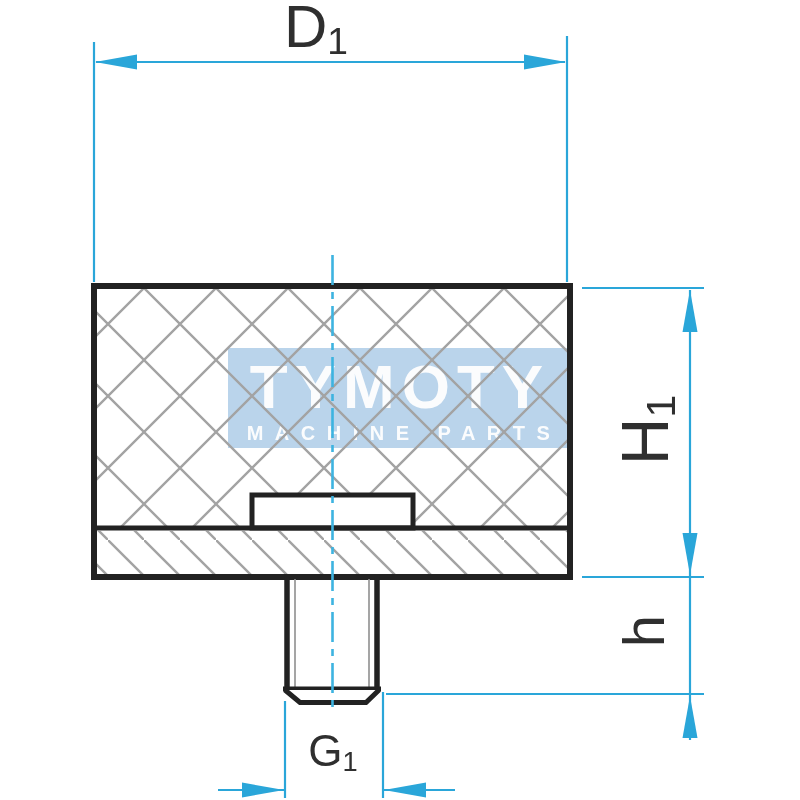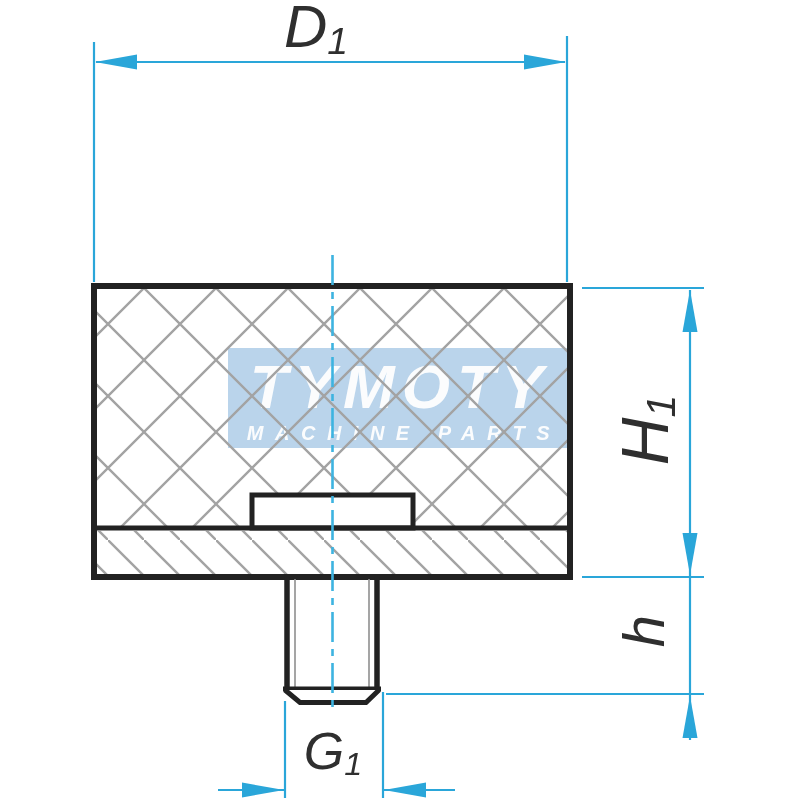--- a/index.html
+++ b/index.html
@@ -2,40 +2,39 @@
 <html><head>
 <meta charset="utf-8">
 <style>
   html, body { margin: 0; padding: 0; background: #ffffff; }
   .canvas {
     position: relative;
     width: 704px; height: 800px;
     background: #ffffff;
     overflow: hidden;
     font-family: "Liberation Sans", sans-serif;
-    font-style: italic;
   }
   .canvas svg { position: absolute; left: 0; top: 0; }
   .dim-label {
     position: absolute;
     color: #2f2f2f;
     font-family: "Liberation Sans", sans-serif;
     line-height: 1;
     white-space: nowrap;
     user-select: none;
   }
   .dim-label sub {
     font-size: 0.62em;
     vertical-align: baseline;
     position: relative;
     top: 0.18em;
     line-height: 1;
   }
   .label-d1 { left: 316px; top: 27px; font-size: 60px; transform: translate(-50%,-50%); }
-  .label-g1 { left: 333px; top: 751px; font-size: 52px; transform: translate(-50%,-50%); }
+  .label-g1 { left: 333px; top: 751px; font-size: 44px; transform: translate(-50%,-50%); }
   .label-h1 { left: 645px; top: 430px; font-size: 66px; transform: translate(-50%,-50%) rotate(-90deg); }
   .label-h  { left: 644px; top: 631px; font-size: 58px; transform: translate(-50%,-50%) rotate(-90deg); }
 </style>
 </head>
 <body>
 
 <div class="canvas">
 
   <svg width="800" height="800" viewBox="0 0 800 800">
     <defs>

